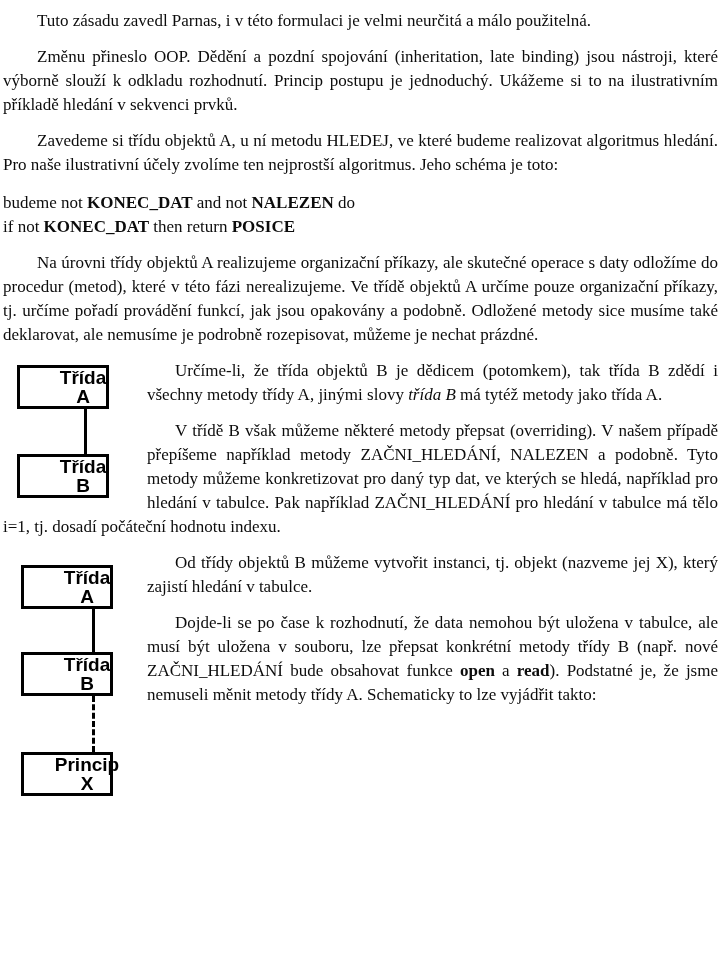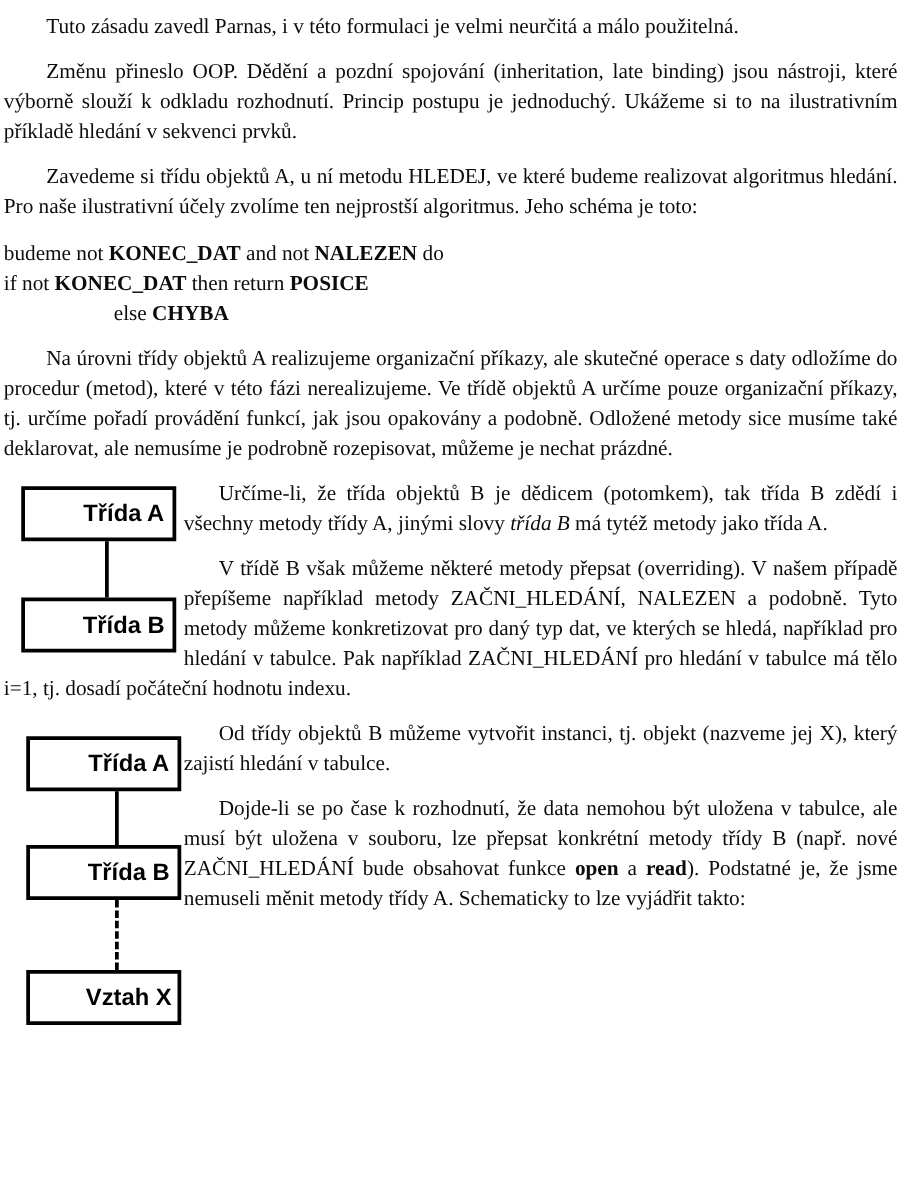--- a/index.html
+++ b/index.html
@@ -29,21 +29,21 @@
   .code-line.ind { padding-left:88px; }
   .code .kw { font-weight:normal; }
   .code .id { font-weight:bold; }
 
   
   .diagram { float:left; box-sizing:border-box; text-align:left; }
   .diagram.d1 { width:134px; height:150px; padding:4px 0 0 14px; margin:14px 10px 0 0; }
   .diagram.d2 { width:136px; height:252px; padding:12px 0 0 18px; margin:14px 8px 0 0; }
   .dbox {
     box-sizing:border-box;
-    width:124px; height:44px;
+    width:92px; height:44px;
     border:3px solid #000;
     display:flex; align-items:center; justify-content:center;
     font-family:"Liberation Sans", sans-serif;
     font-weight:bold; font-size:19px; line-height:19px;
     color:#000; text-indent:0; text-align:center;padding-left:40px;
   }
   .conn { width:3px; height:45px; background:#000; margin-left:67px; }
   .d2 .conn { margin-left:71px; height:43px; }
   .conn.dashed {
     background:none; width:0;
@@ -61,41 +61,40 @@
 
   <p class="para first">Tuto zásadu zavedl Parnas, i v této formulaci je velmi neurčitá a málo použitelná.</p>
 
   <p class="para">Změnu přineslo OOP. Dědění a pozdní spojování (inheritation, late binding) jsou nástroji, které výborně slouží k odkladu rozhodnutí. Princip postupu je jednoduchý. Ukážeme si to na ilustrativním příkladě hledání v sekvenci prvků.</p>
 
   <p class="para">Zavedeme si třídu objektů A, u ní metodu HLEDEJ, ve které budeme realizovat algoritmus hledání. Pro naše ilustrativní účely zvolíme ten nejprostší algoritmus. Jeho schéma je toto:</p>
 
   <div class="code">
     <div class="code-line"><span class="kw">budeme not </span><span class="id">KONEC_DAT</span><span class="kw"> and not </span><span class="id">NALEZEN</span><span class="kw"> do</span></div>
     <div class="code-line"><span class="kw">if not </span><span class="id">KONEC_DAT</span><span class="kw"> then return </span><span class="id">POSICE</span></div>
-    <div class="code-line ind"><span class="kw">else </span><span class="id">CHYBA</span></div>
   </div>
 
   <p class="para">Na úrovni třídy objektů A realizujeme organizační příkazy, ale skutečné operace s daty odložíme do procedur (metod), které v této fázi nerealizujeme. Ve třídě objektů A určíme pouze organizační příkazy, tj. určíme pořadí provádění funkcí, jak jsou opakovány a podobně. Odložené metody sice musíme také deklarovat, ale nemusíme je podrobně rozepisovat, můžeme je nechat prázdné.</p>
 
   <div class="diagram d1">
     <div class="dbox">Třída A</div>
     <div class="conn"></div>
     <div class="dbox">Třída B</div>
   </div>
 
   <p class="para beside"><span>Určíme-li, že třída objektů B je dědicem (potomkem), tak třída B zdědí i všechny metody třídy A, jinými slovy </span><span class="it">třída B</span><span> má tytéž metody jako třída A.</span></p>
 
   <p class="para beside">V třídě B však můžeme některé metody přepsat (overriding). V našem případě přepíšeme například metody ZAČNI_HLEDÁNÍ, NALEZEN a podobně. Tyto metody můžeme konkretizovat pro daný typ dat, ve kterých se hledá, například pro hledání v tabulce. Pak například ZAČNI_HLEDÁNÍ pro hledání v tabulce má tělo i=1, tj. dosadí počáteční hodnotu indexu.</p>
 
   <div class="diagram d2">
     <div class="dbox">Třída A</div>
     <div class="conn"></div>
     <div class="dbox">Třída B</div>
     <div class="conn dashed"></div>
-    <div class="dbox">Vztah X</div>
+    <div class="dbox">Princip X</div>
   </div>
 
   <p class="para beside">Od třídy objektů B můžeme vytvořit instanci, tj. objekt (nazveme jej X), který zajistí hledání v tabulce.</p>
 
 
   <p class="para beside"><span>Dojde-li se po čase k rozhodnutí, že data nemohou být uložena v tabulce, ale musí být uložena v souboru, lze přepsat konkrétní metody třídy B (např. nové ZAČNI_HLEDÁNÍ bude obsahovat funkce </span><span class="bd">open</span><span> a </span><span class="bd">read</span><span>). Podstatné je, že jsme nemuseli měnit metody třídy A. Schematicky to lze vyjádřit takto:</span></p>
 
 </div>
 
 </body></html>

